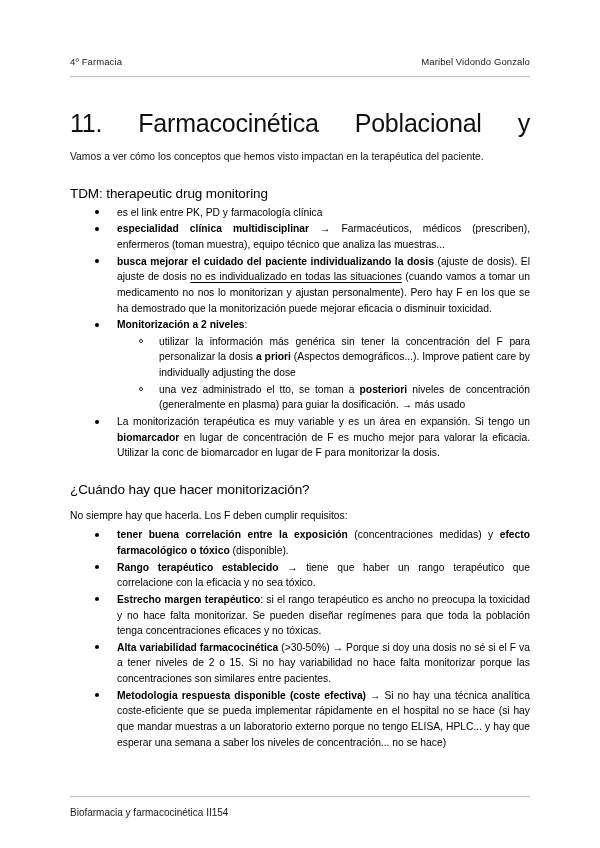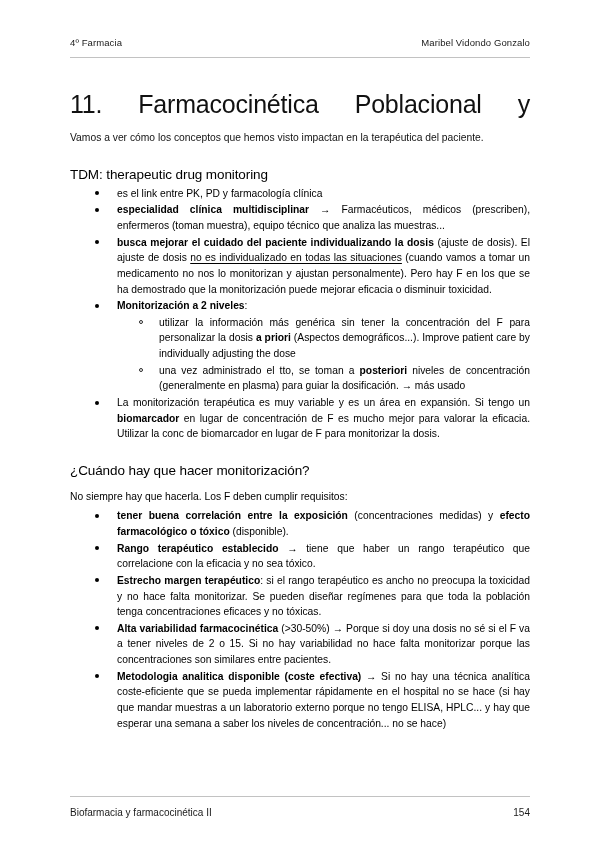--- a/index.html
+++ b/index.html
@@ -25,21 +25,21 @@
     bottom: 0;
   }
 
   
   .runhead {
     display: flex;
     justify-content: space-between;
     align-items: baseline;
     font-size: 9.5px;
     color: #1a1a1a;
-    padding-top: 37px;
+    padding-top: 56px;
     letter-spacing: 0.01em;
   }
   .rule {
     height: 1px;
     background: #c2c2c2;
     margin-top: 9px;
   }
 
   
   .doc-title {
@@ -140,21 +140,20 @@
 
   
   .footer-wrap {
     position: absolute;
     left: 70px;
     right: 70px;
     bottom: 30px;
   }
   .footer {
     display: flex;
-    justify-content: space-between;
     align-items: baseline;
     font-size: 10px;
     color: #1a1a1a;
     padding-top: 10px;
   }
 </style>
 </head>
 <body>
 
 <div class="page">
@@ -214,21 +213,21 @@
       <li>
         <span class="bullet"></span><b>Rango terapéutico establecido</b><span> → tiene que haber un rango terapéutico que correlacione con la eficacia y no sea tóxico.</span>
       </li>
       <li>
         <span class="bullet"></span><b>Estrecho margen terapéutico</b><span>: si el rango terapéutico es ancho no preocupa la toxicidad y no hace falta monitorizar. Se pueden diseñar regímenes para que toda la población tenga concentraciones eficaces y no tóxicas.</span>
       </li>
       <li>
         <span class="bullet"></span><b>Alta variabilidad farmacocinética</b><span> (&gt;30-50%) → Porque si doy una dosis no sé si el F va a tener niveles de 2 o 15. Si no hay variabilidad no hace falta monitorizar porque las concentraciones son similares entre pacientes.</span>
       </li>
       <li>
-        <span class="bullet"></span><b>Metodologia analitica disponible (coste efectiva)</b><span> → Si no hay una técnica analítica coste-eficiente que se pueda implementar rápidamente en el hospital no se hace (si hay que mandar muestras a un laboratorio externo porque no tengo ELISA, HPLC... y hay que esperar una semana a saber los niveles de concentración... no se hace)</span>
+        <span class="bullet"></span><b>Metodologia respuesta disponible (coste efectiva)</b><span> → Si no hay una técnica analítica coste-eficiente que se pueda implementar rápidamente en el hospital no se hace (si hay que mandar muestras a un laboratorio externo porque no tengo ELISA, HPLC... y hay que esperar una semana a saber los niveles de concentración... no se hace)</span>
       </li>
     </ul>
 
   </div>
 
   <div class="footer-wrap">
     <div class="rule"></div>
     <div class="footer">
       <span>Biofarmacia y farmacocinética II</span>
       <span>154</span>

